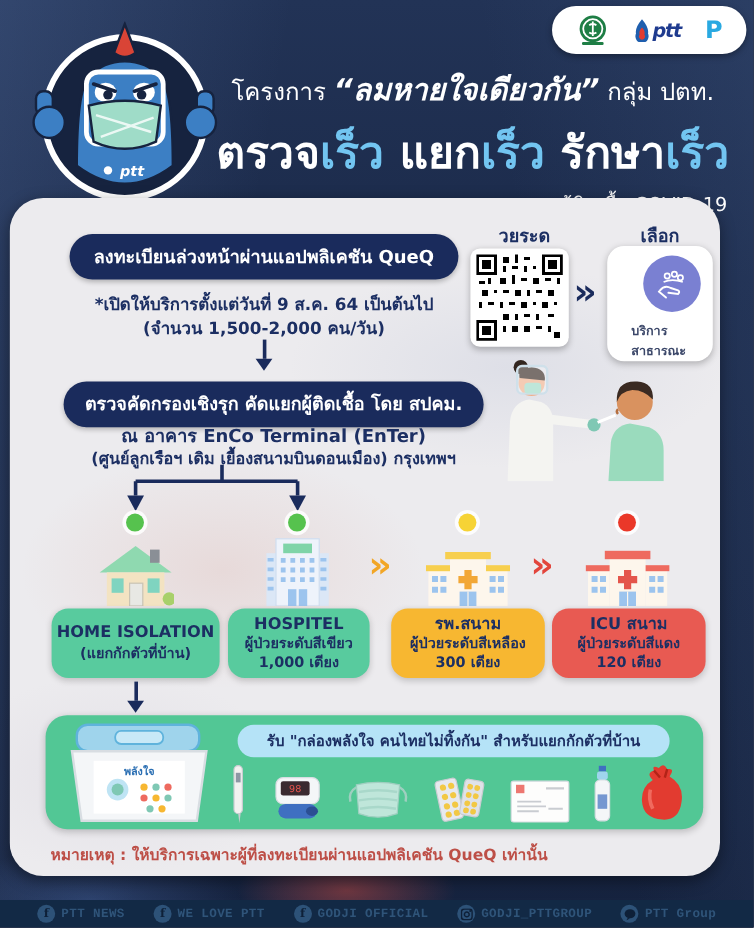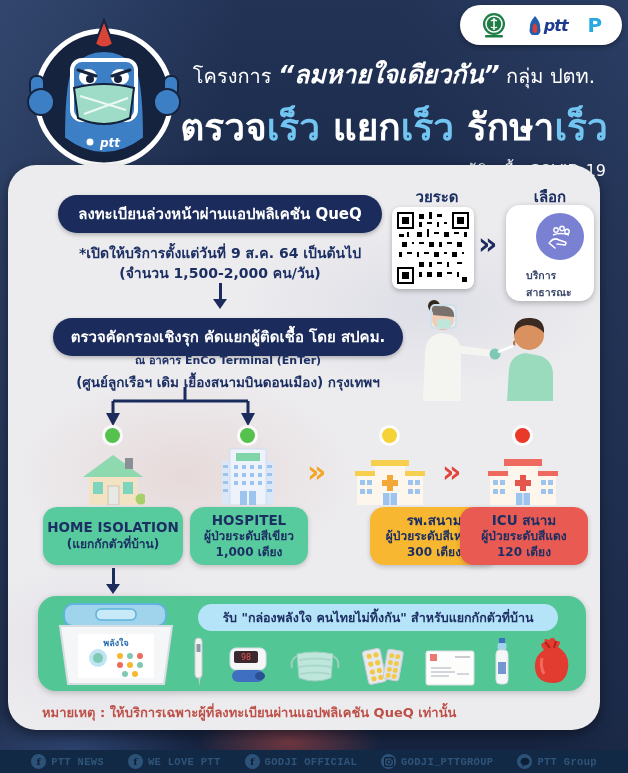--- a/index.html
+++ b/index.html
@@ -33,21 +33,21 @@
       #ecebee;
     box-shadow:0 4px 12px rgba(0,0,0,.4);}
   .navy-pill{position:absolute;background:#1a2b5c;color:#fff;border-radius:19px;
     display:flex;align-items:center;justify-content:center;font-weight:700;
     box-shadow:0 2px 4px rgba(0,0,0,.25);}
   .reg-pill{left:50px;top:30px;width:324px;height:38px;font-size:15px;}
   .screen-pill{left:45px;top:142px;width:350px;height:38px;font-size:15px;margin-top:11px;}
   .note{position:absolute;left:28px;width:368px;text-align:center;color:#1c2f63;}
   .note1{top:77px;font-size:14px;font-weight:700;}
   .note2{top:97px;font-size:14px;font-weight:700;}
-  .loc1{position:absolute;left:20px;top:186px;width:400px;text-align:center;color:#1c2f63;font-size:11px;font-weight:700;}
+  .loc1{position:absolute;left:20px;top:186px;width:400px;text-align:center;color:#1c2f63;font-size:15px;font-weight:700;}
   .loc2{position:absolute;left:20px;top:206px;width:400px;text-align:center;color:#1c2f63;font-size:13.5px;font-weight:700;}
   .small-label{position:absolute;top:20px;text-align:center;color:#1c2f63;font-size:15px;font-weight:700;}
   .scan-lbl{left:384px;width:90px;}
   .choose-lbl{left:498px;width:88px;}
   .qr-card{position:absolute;left:384px;top:42px;width:82px;height:82px;background:#fff;border-radius:8px;
     padding:5px;box-sizing:border-box;box-shadow:0 2px 5px rgba(0,0,0,.25);}
   .chev{position:absolute;font-weight:800;line-height:1;}
   .scan-chev{left:470px;top:64px;font-size:30px;color:#1a2b5c;}
   .choose-card{position:absolute;left:498px;top:40px;width:88px;height:96px;background:#fff;border-radius:14px;
     box-shadow:0 2px 6px rgba(0,0,0,.25);display:flex;flex-direction:column;align-items:center;padding-top:8px;box-sizing:border-box;padding-left:20px;}
@@ -61,21 +61,21 @@
   .branch{position:absolute;left:77px;top:222px;}
   
   .dot{position:absolute;top:263px;width:15px;height:15px;border-radius:50%;box-shadow:0 0 0 3px rgba(255,255,255,.85);}
   .dot.green{background:#56c24e;} .dot.yellow{background:#f6d335;} .dot.red{background:#ea3829;}
   .bld{position:absolute;}
   .cat-box{position:absolute;top:342px;min-height:58px;border-radius:14px;display:flex;flex-direction:column;
     align-items:center;justify-content:center;color:#1c2f63;box-shadow:0 2px 5px rgba(0,0,0,.18);
     line-height:1.3;box-sizing:border-box;padding:4px 2px;}
   .cat-box .l0{font-size:13.5px;font-weight:800;}
   .cat-box .l1,.cat-box .l2{font-size:12px;font-weight:700;}
-  .mint{background:#58cb9e;} .yellow-bg{background:#f7b731;margin-left:44px;} .red-bg{background:#e85a52;}
+  .mint{background:#58cb9e;} .yellow-bg{background:#f7b731;} .red-bg{background:#e85a52;}
   .chev-y{left:299px;top:292px;font-size:30px;color:#f2a626;}
   .chev-r{left:434px;top:292px;font-size:30px;color:#e2453c;}
   
   .pkg{position:absolute;left:30px;top:431px;width:548px;height:95px;background:#52c795;border-radius:18px;
     box-shadow:0 2px 6px rgba(0,0,0,.2);}
   .pkg-banner{position:absolute;left:160px;top:8px;width:360px;height:27px;background:#b5e3f7;border-radius:14px;
     display:flex;align-items:center;justify-content:center;font-size:12.5px;font-weight:800;color:#1c2f63;}
   .pkg-box-art{position:absolute;left:12px;top:4px;}
   .pkg-items{position:absolute;left:152px;top:38px;width:384px;height:52px;display:flex;
     align-items:flex-end;justify-content:space-between;}

